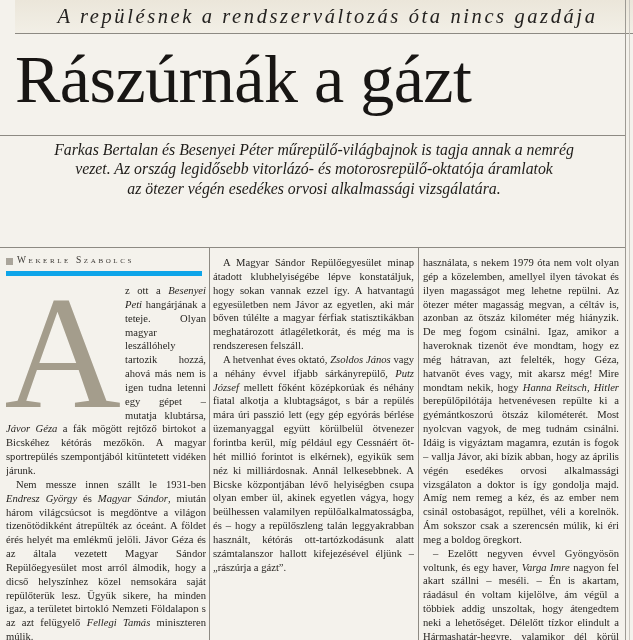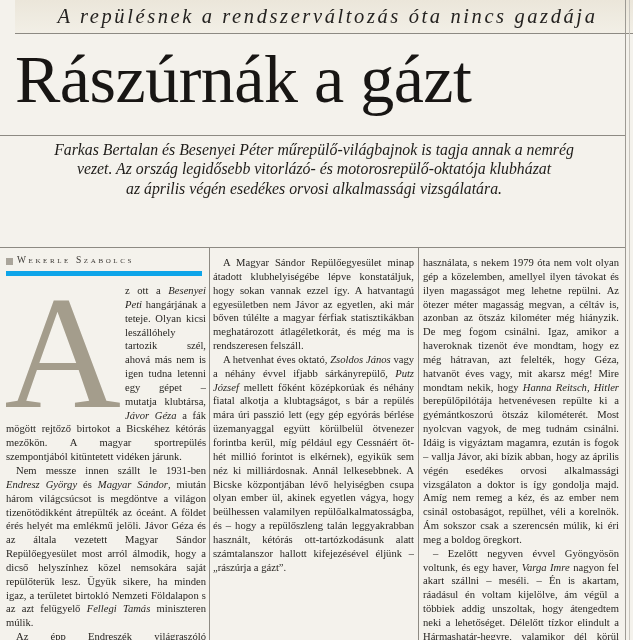--- a/index.html
+++ b/index.html
@@ -80,36 +80,36 @@
 <div class="kicker">A repülésnek a rendszerváltozás óta nincs gazdája</div>
 <div class="right-rule"></div>
 <div class="right-rule2"></div>
 
 <h1 class="headline" style="margin:0;font-weight:normal;">Rászúrnák a gázt</h1>
 
 <div class="rule-top"></div>
 
 <div class="lead">
   <span class="ln">Farkas Bertalan és Besenyei Péter műrepülő-világbajnok is tagja annak a nemrég</span>
-  <span class="ln">vezet. Az ország legidősebb vitorlázó- és motorosrepülő-oktatója klubházat</span>
-  <span class="ln">az április végén esedékes orvosi alkalmassági vizsgálatára.</span>
+  <span class="ln">vezet. Az ország legidősebb vitorlázó- és motorosrepülő-oktatója áramlatok</span>
+  <span class="ln">az ötezer végén esedékes orvosi alkalmassági vizsgálatára.</span>
 </div>
 
 <div class="rule-mid"></div>
 <div class="col-sep sep1"></div>
 <div class="col-sep sep2"></div>
 
 <div class="col col1">
   <div class="byline">
     <span class="sq"></span>
     <span>Wekerle Szabolcs</span>
   </div>
   <div class="dropcap-wrap">
     <span class="dropcap">A</span>
-    <p class="noind"><span>z ott a </span><em>Besenyei Peti</em><span> hangárjának a teteje. Olyan kicsi leszállóhely tartozik szél, ahová más nem is igen tudna letenni egy gépet – mutatja klubtársa, </span><em>Jávor Géza</em><span> a fák mögött rejtőző birtokot a Bicskéhez kétórás mezőkön. A magyar sportrepülés szempontjából kitüntetett vidéken járunk.</span></p>
+    <p class="noind"><span>z ott a </span><em>Besenyei Peti</em><span> hangárjának a teteje. Olyan magyar leszállóhely tartozik hozzá, ahová más nem is igen tudna letenni egy gépet – mutatja klubtársa, </span><em>Jávor Géza</em><span> a fák mögött rejtőző birtokot a Bicskéhez kétórás mezőkön. A magyar sportrepülés szempontjából kitüntetett vidéken járunk.</span></p>
   </div>
   <p style="text-indent:0;text-align:right;"></p>
   <p><span id="c1p2a">Nem messze innen szállt le 1931-ben </span><em>Endresz György</em><span> és </span><em>Magyar Sándor</em><span>, miután három világcsúcsot is megdöntve a világon tizenötödikként átrepülték az óceánt. A földet érés helyét ma emlékmű jelöli. Jávor Géza és az általa vezetett Magyar Sándor Repülőegyesület most arról álmodik, hogy a dicső helyszínhez közel nemsokára saját repülőterük lesz. Ügyük sikere, ha minden igaz, a területet birtokló Nemzeti Földalapon s az azt felügyelő </span><em>Fellegi Tamás</em><span> miniszteren múlik.</span></p>
   <p>Az épp Endreszék világraszóló teljesítményének évében született Jávoron nem fog múlni. Tizenöt éves kora óta a repülés bűvöletében él. Modellezéssel kezdte a ma Tatabányához tartozó Alsógallán, s bár kántortanító édesapja nem volt elragadtatva pályaválasztásától, 1950-ben már repülőoktatónak tanult. Addigra önszorgalomból elsajátította a termikelés tudományát is – ez a vitorlázórepülés lényege, az emelő áramlatok megfogásának és megtartásának művészete –, és bár később a szemészorvos kiszuperálta, nem lehetett belőle katonai pilóta, a sportrepülésben bőven kiteljesedhetett. Harminc éven át volt a</p>
 </div>
 
 <div class="col col2">
   <p>A Magyar Sándor Repülőegyesület minap átadott klubhelyiségébe lépve konstatáljuk, hogy sokan vannak ezzel így. A hatvantagú egyesületben nem Jávor az egyetlen, aki már bőven túlélte a magyar férfiak statisztikákban meghatározott átlagéletkorát, és még ma is rendszeresen felszáll.</p>
   <p><span>A hetvenhat éves oktató, </span><em>Zsoldos János</em><span> vagy a néhány évvel ifjabb sárkányrepülő, </span><em>Putz József</em><span> mellett főként középkorúak és néhány fiatal alkotja a klubtagságot, s bár a repülés mára úri passzió lett (egy gép egyórás bérlése üzemanyaggal együtt körülbelül ötvenezer forintba kerül, míg például egy Cessnáért öt-hét millió forintot is elkérnek), egyikük sem néz ki milliárdosnak. Annál lelkesebbnek. A Bicske központjában lévő helyiségben csupa olyan ember ül, akinek egyetlen vágya, hogy beülhessen valamilyen repülőalkalmatosságba, és – hogy a repülőszleng talán leggyakrabban használt, kétórás ott-tartózkodásunk alatt számtalanszor hallott kifejezésével éljünk – „rászúrja a gázt”.</span></p>
 

